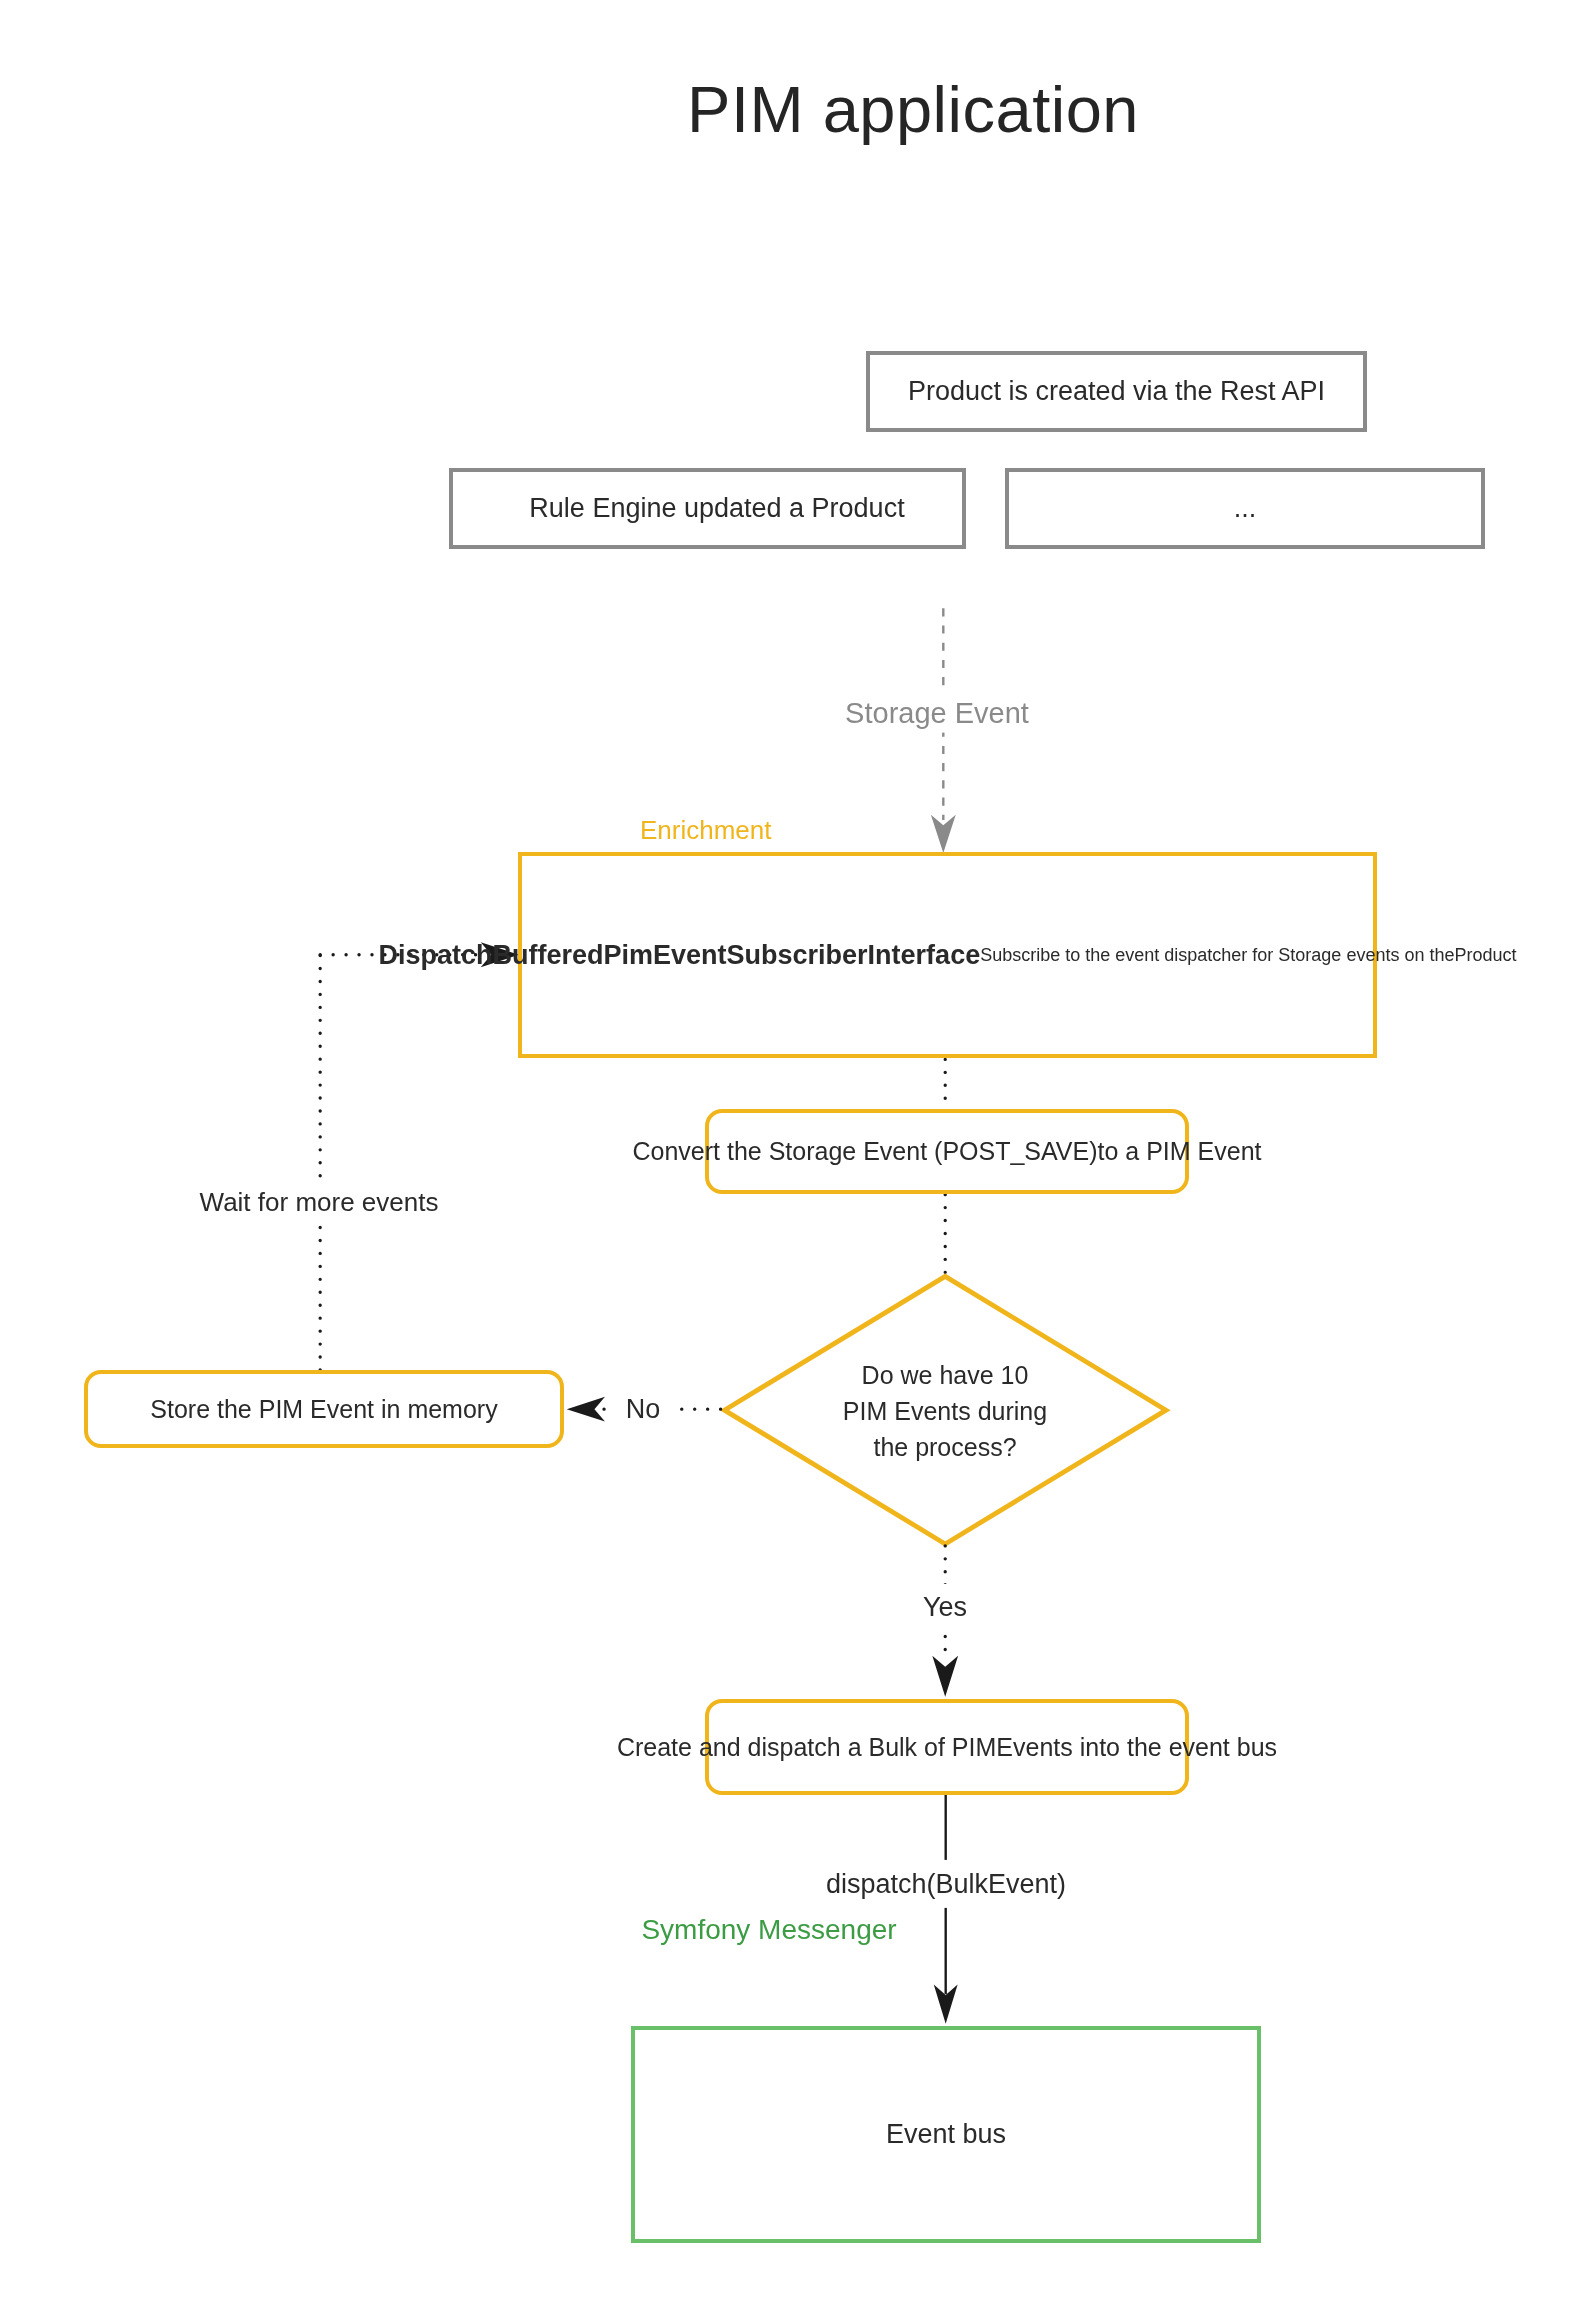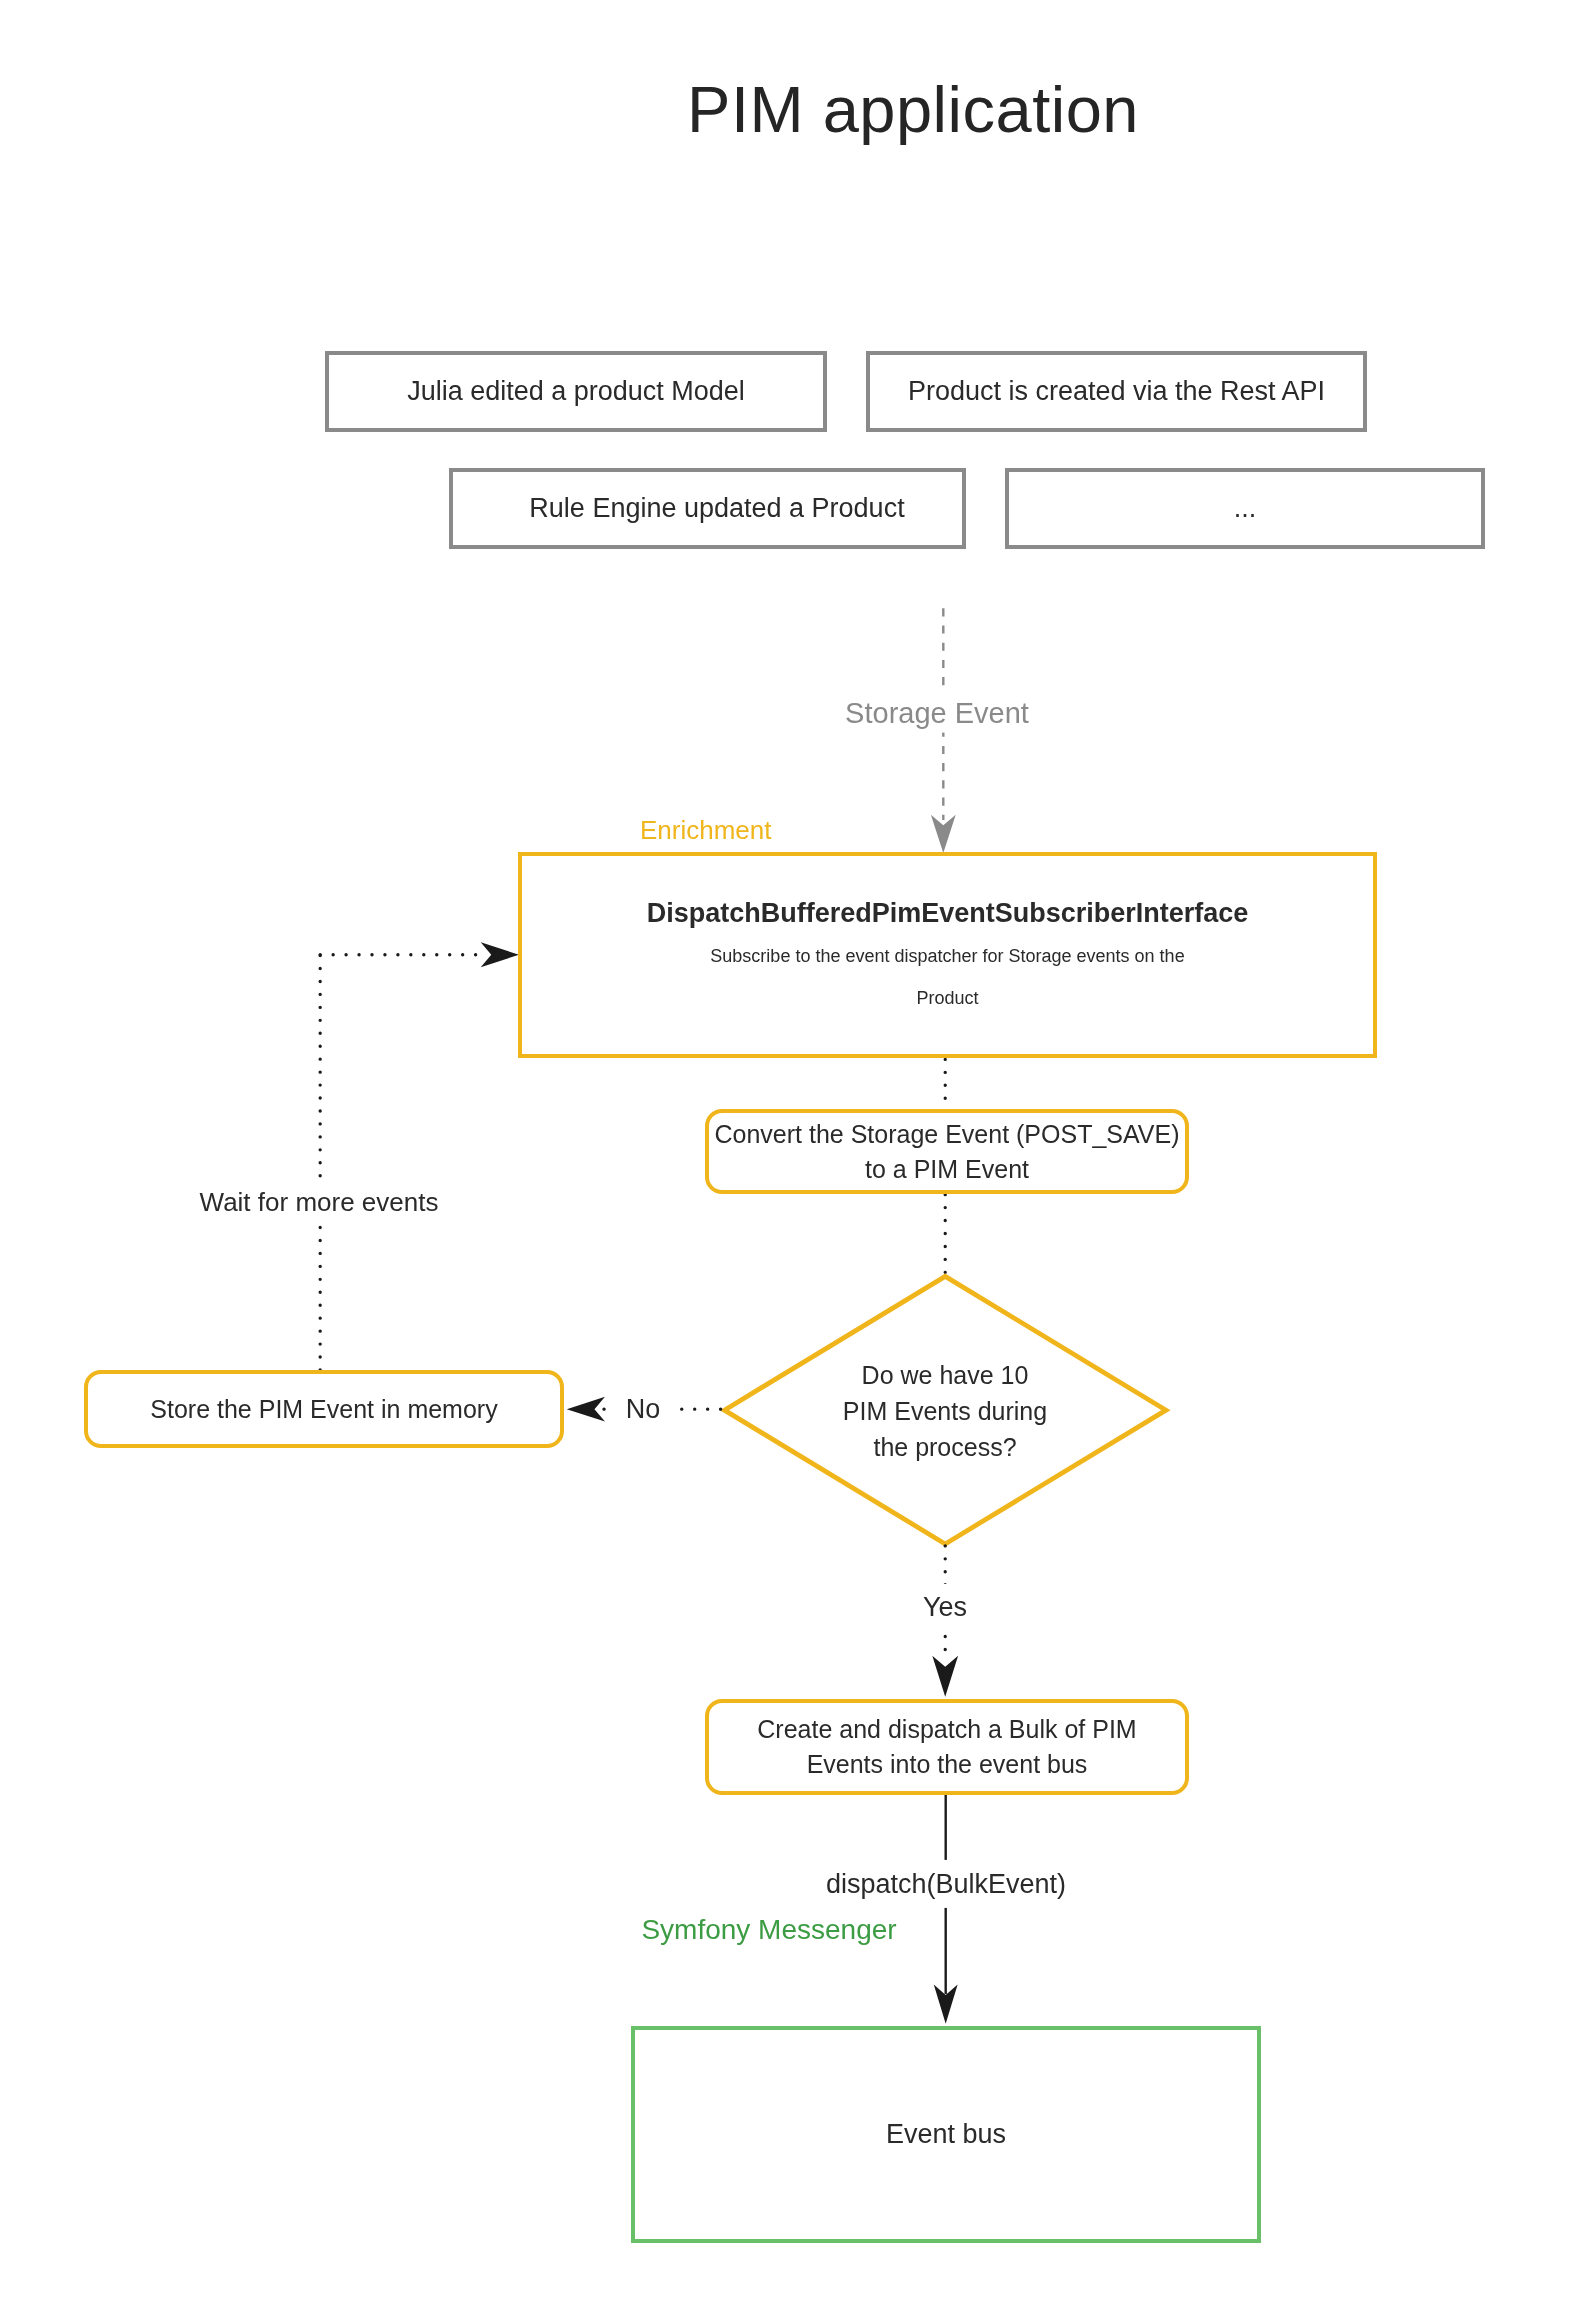--- a/index.html
+++ b/index.html
@@ -17,21 +17,21 @@
     font-size:65px;font-weight:400;letter-spacing:0.5px;color:#252525;white-space:nowrap;
   }
   .graybox{
     position:absolute;background:#fff;border:4.3px solid var(--gray,#8a8a8a);
     display:flex;align-items:center;justify-content:center;
     font-size:27px;color:#2a2a2a;white-space:nowrap;box-sizing:border-box;
   }
   .yellowbox{
     position:absolute;background:#fff;border:4.3px solid var(--yellow,#f1b51c);
     border-radius:17px;box-sizing:border-box;
-    display:flex;flex-direction:column;align-items:center;justify-content:center;
+    display:flex;flex-direction:row;align-items:center;justify-content:center;
     text-align:center;color:#2a2a2a;
   }
   .enrichbox{border-radius:0;border-width:4.8px;}
   .enrich-title{font-size:27px;font-weight:700;line-height:44px;white-space:nowrap;}
   .enrich-sub{font-size:18px;line-height:42px;white-space:nowrap;}
   .bodyline{font-size:25px;line-height:35px;white-space:nowrap;}
   .centerlabel{
     position:absolute;transform:translate(-50%,-50%);
     white-space:nowrap;font-size:27px;color:#2a2a2a;
   }
@@ -81,23 +81,20 @@
 
     <line x1="1978" y1="3234" x2="1978" y2="3466" stroke="#1a1a1a" stroke-width="7" stroke-dasharray="0.1 27" stroke-linecap="round"></line>
     <polygon points="1978,3550 1951,3464 1978,3487 2005,3464" fill="#1a1a1a"></polygon>
 
     <line x1="1979" y1="3755" x2="1979" y2="4172" stroke="#1a1a1a" stroke-width="5"></line>
     <polygon points="1979,4234 1954,4152 1979,4174 2004,4152" fill="#1a1a1a"></polygon>
   </svg>
 
   <div class="title">PIM application</div>
 
-  <div class="graybox" style="left:325px;top:351px;width:502px;height:81px;">
-    <span>Julia edited a product Model</span>
-  </div>
   <div class="graybox" style="left:866px;top:351px;width:501px;height:81px;">
     <span>Product is created via the Rest API</span>
   </div>
   <div class="graybox" style="left:449px;top:468px;width:517px;height:81px;padding-left:19px;">
     <span>Rule Engine updated a Product</span>
   </div>
   <div class="graybox" style="left:1005px;top:468px;width:480px;height:81px;">
     <span>...</span>
   </div>
 

